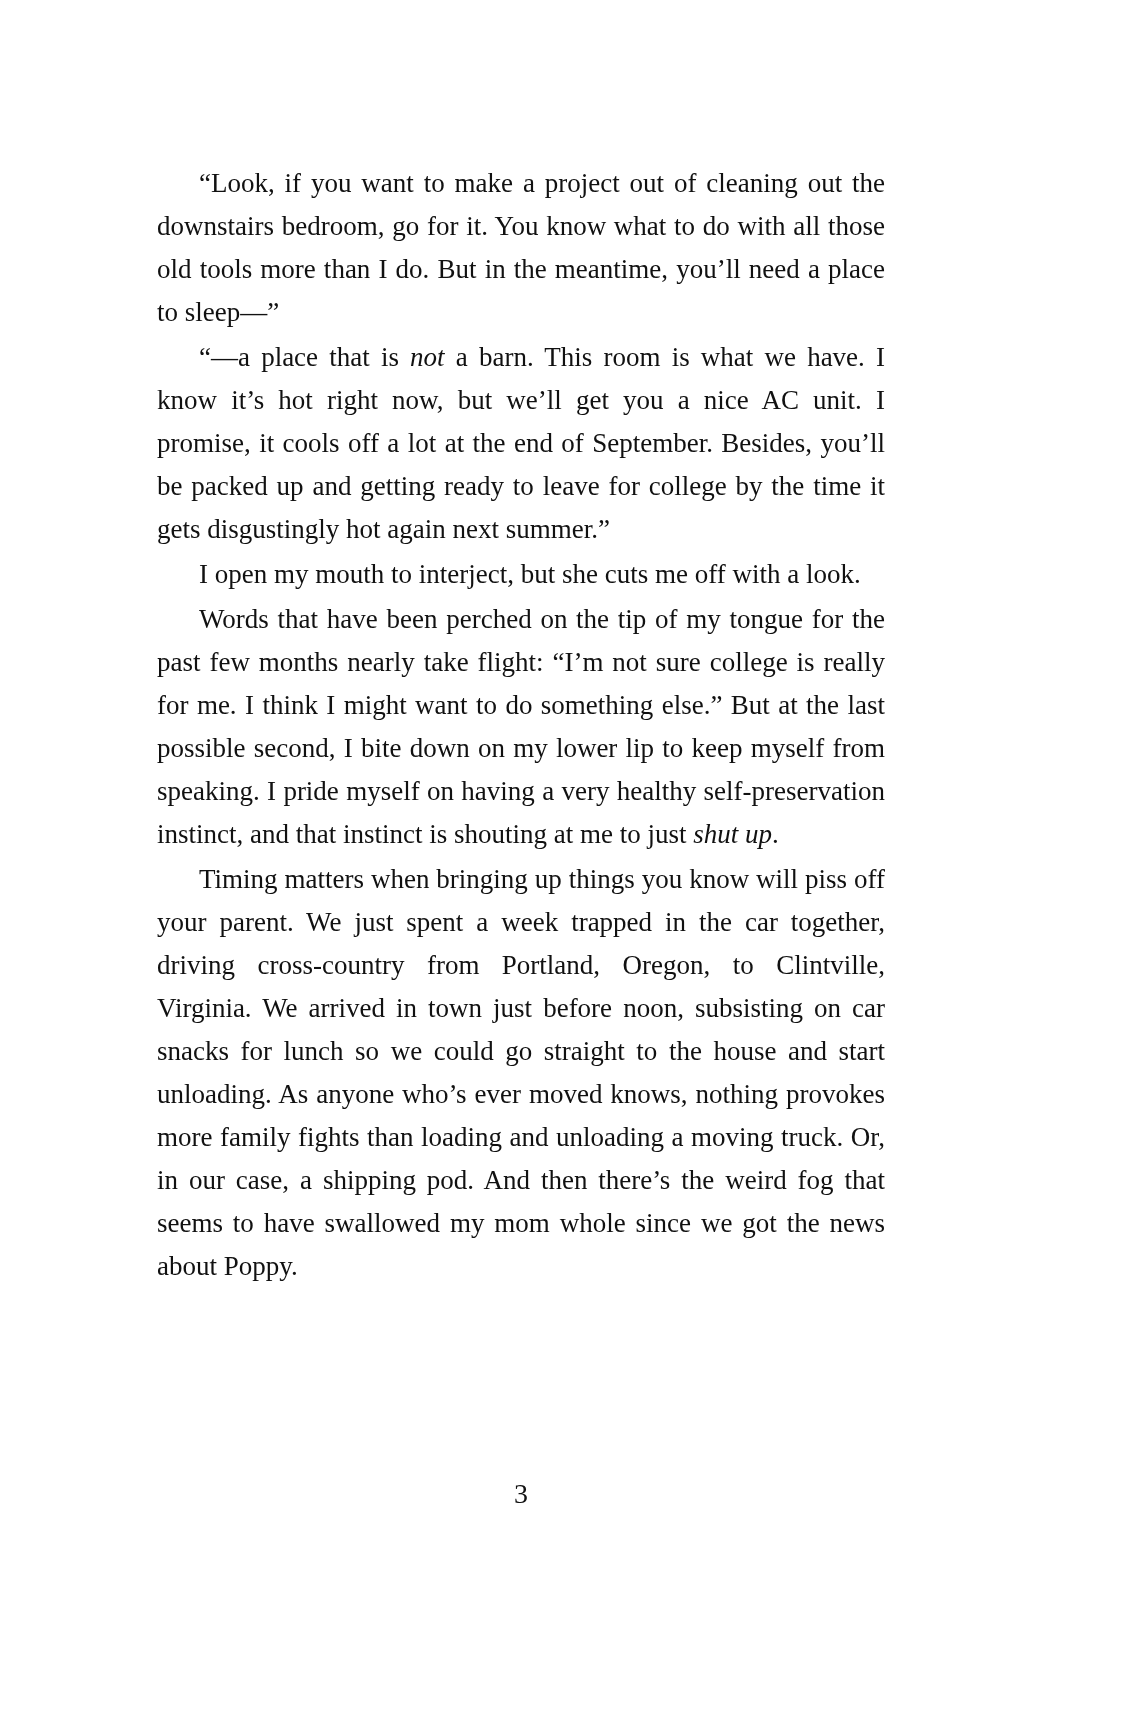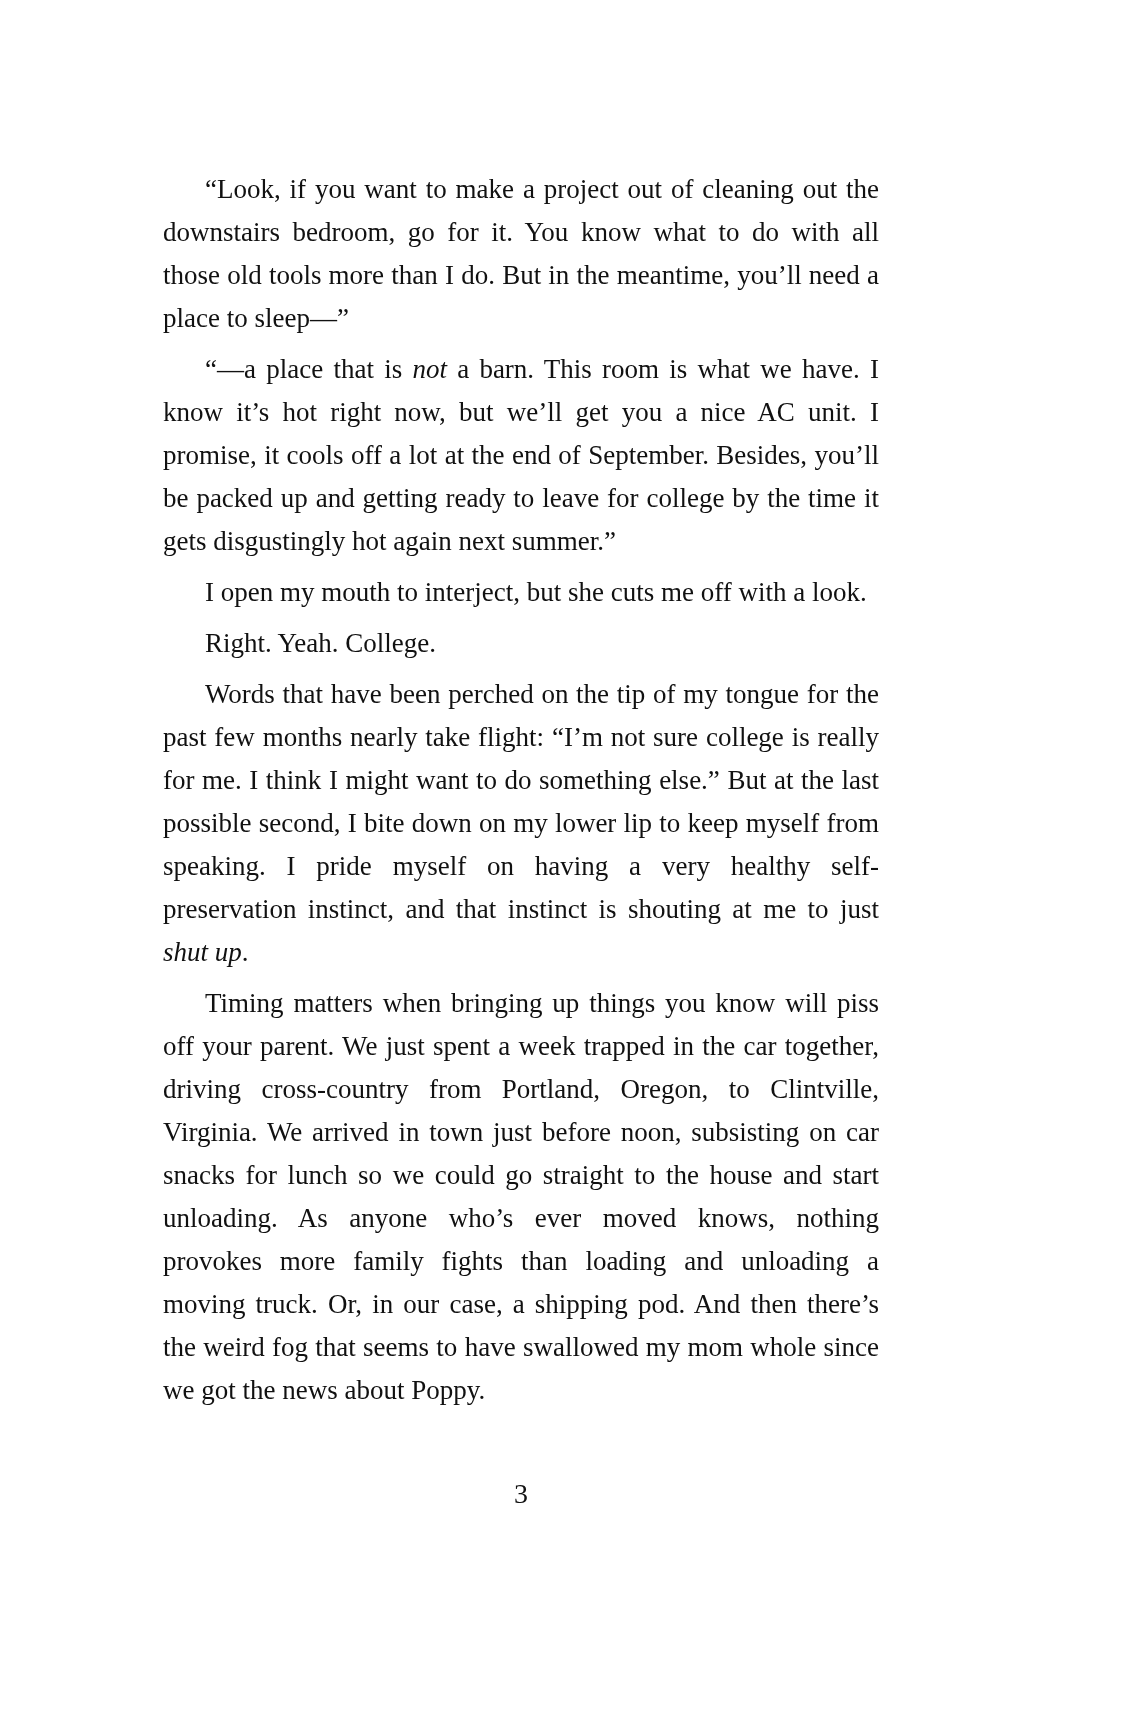--- a/index.html
+++ b/index.html
@@ -21,21 +21,21 @@
     left: 155px;
     top: 160px;
     width: 732px;
     font-size: 27px;
     line-height: 43px;
     text-align: justify;
     hyphens: auto;
     -webkit-hyphens: auto;
   }
   .page-text p.para {
-    margin: 8px;
+    margin: 2px;
     padding: 0;
     text-indent: 42px;
   }
   .page-text em {
     font-style: italic;
   }
   .page-number {
     position: absolute;
     left: 155px;
     width: 732px;
@@ -46,18 +46,17 @@
   }
 </style>
 </head>
 <body>
 
 <div class="book-page">
   <div class="page-text">
       <p class="para"><span>“Look, if you want to make a project out of cleaning out the downstairs bedroom, go for it. You know what to do with all those old tools more than I do. But in the meantime, you’ll need a place to sleep—”</span></p>
       <p class="para"><span>“—a place that is </span><em>not</em><span> a barn. This room is what we have. I know it’s hot right now, but we’ll get you a nice AC unit. I promise, it cools off a lot at the end of September. Besides, you’ll be packed up and getting ready to leave for college by the time it gets disgustingly hot again next summer.”</span></p>
       <p class="para"><span>I open my mouth to interject, but she cuts me off with a look.</span></p>
-      <p class="para"><span>Right. Yeah. College.</span></p>
       <p class="para"><span>Words that have been perched on the tip of my tongue for the past few months nearly take flight: “I’m not sure college is really for me. I think I might want to do something else.” But at the last possible second, I bite down on my lower lip to keep myself from speaking. I pride myself on having a very healthy self-preservation instinct, and that instinct is shouting at me to just </span><em>shut up</em><span>.</span></p>
       <p class="para"><span>Timing matters when bringing up things you know will piss off your parent. We just spent a week trapped in the car together, driving cross-country from Portland, Oregon, to Clintville, Virginia. We arrived in town just before noon, subsisting on car snacks for lunch so we could go straight to the house and start unloading. As anyone who’s ever moved knows, nothing provokes more family fights than loading and unloading a moving truck. Or, in our case, a shipping pod. And then there’s the weird fog that seems to have swallowed my mom whole since we got the news about Poppy.</span></p>
     </div>
   <div class="page-number">3</div>
 </div>
 
 </body></html>

